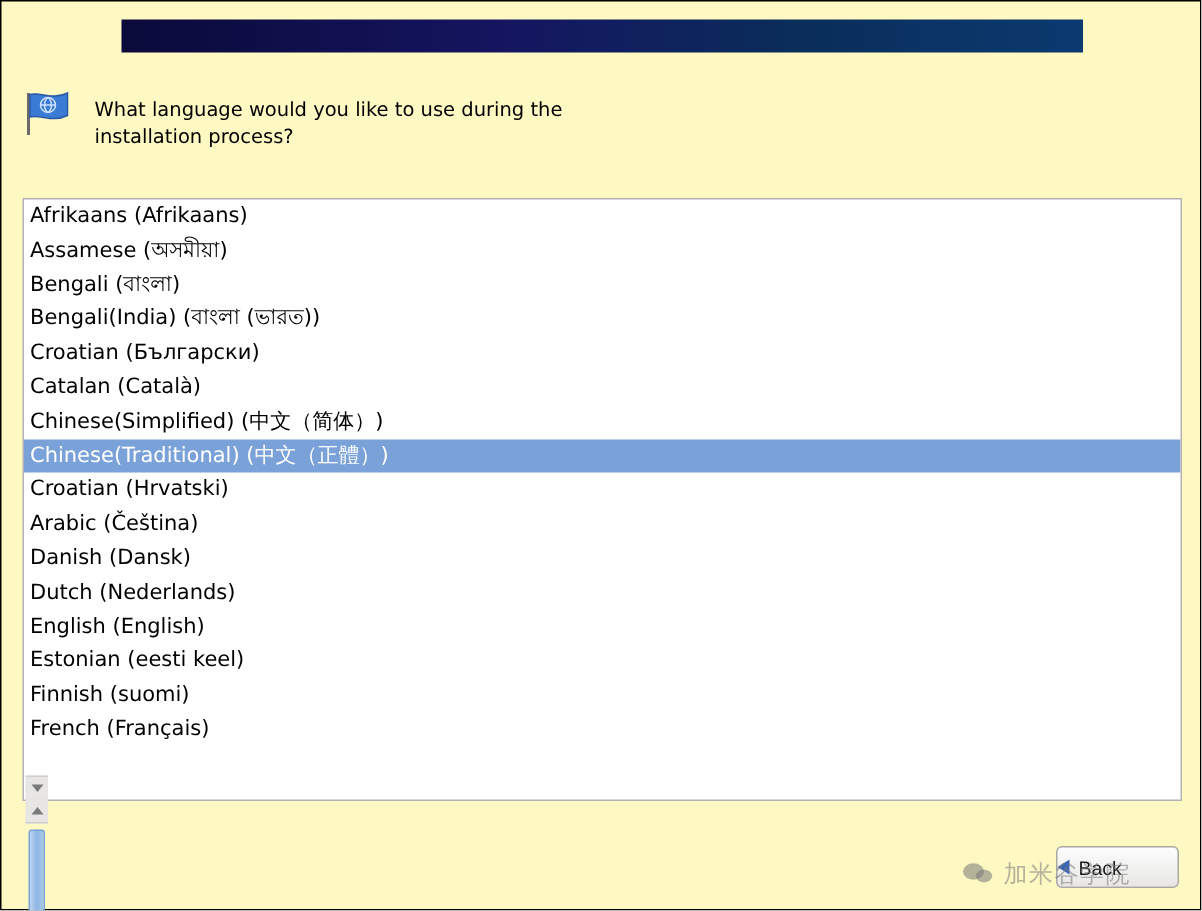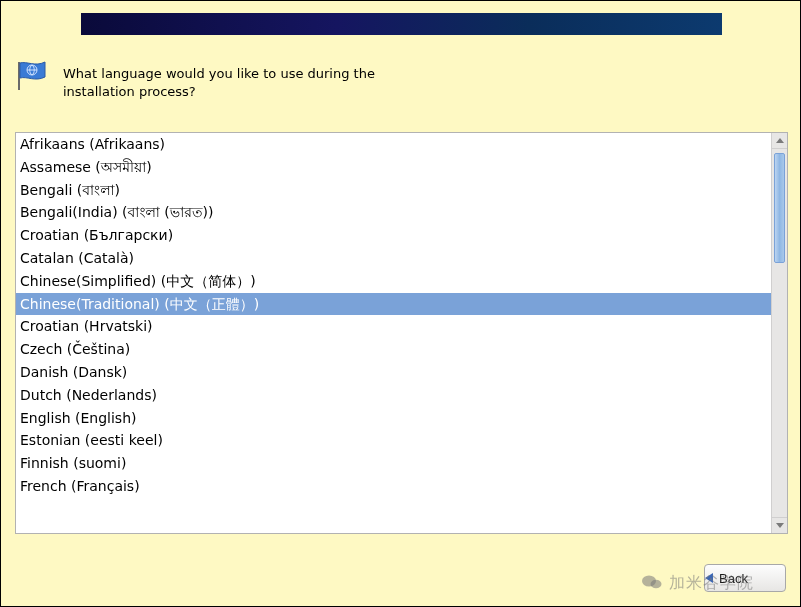--- a/index.html
+++ b/index.html
@@ -42,20 +42,21 @@
     max-width: 360px;
     font-size: 13px;
   }
   .list-frame {
     position: absolute;
     left: 14px; top: 131px;
     width: 773px; height: 402px;
     border: 1px solid #b2b2b2;
     background: #fff;
     display: flex;
+    flex-direction: column;
   }
   .list-inner {
     flex: 1 1 auto;
     overflow: hidden;
     position: relative;
   }
   .lang-list {
     position: absolute;
     left: 0; top: 0; right: 0;
   }
@@ -172,21 +173,21 @@
       <div class="lang-list" id="lang-list">
           <div class="lang-item"><span>Afrikaans (Afrikaans)</span></div>
           <div class="lang-item"><span>Assamese (অসমীয়া)</span></div>
           <div class="lang-item"><span>Bengali (বাংলা)</span></div>
           <div class="lang-item"><span>Bengali(India) (বাংলা (ভারত))</span></div>
           <div class="lang-item"><span>Croatian (Български)</span></div>
           <div class="lang-item"><span>Catalan (Català)</span></div>
           <div class="lang-item"><span>Chinese(Simplified) (中文（简体）)</span></div>
           <div class="lang-item selected"><span>Chinese(Traditional) (中文（正體）)</span></div>
           <div class="lang-item"><span>Croatian (Hrvatski)</span></div>
-          <div class="lang-item"><span>Czech (Čeština)</span></div>
+          <div class="lang-item"><span>Arabic (Čeština)</span></div>
           <div class="lang-item"><span>Danish (Dansk)</span></div>
           <div class="lang-item"><span>Dutch (Nederlands)</span></div>
           <div class="lang-item"><span>English (English)</span></div>
           <div class="lang-item"><span>Estonian (eesti keel)</span></div>
           <div class="lang-item"><span>Finnish (suomi)</span></div>
           <div class="lang-item"><span>French (Français)</span></div>
         </div>
     </div>
     <div class="scrollbar">
       <div class="scroll-btn top">

